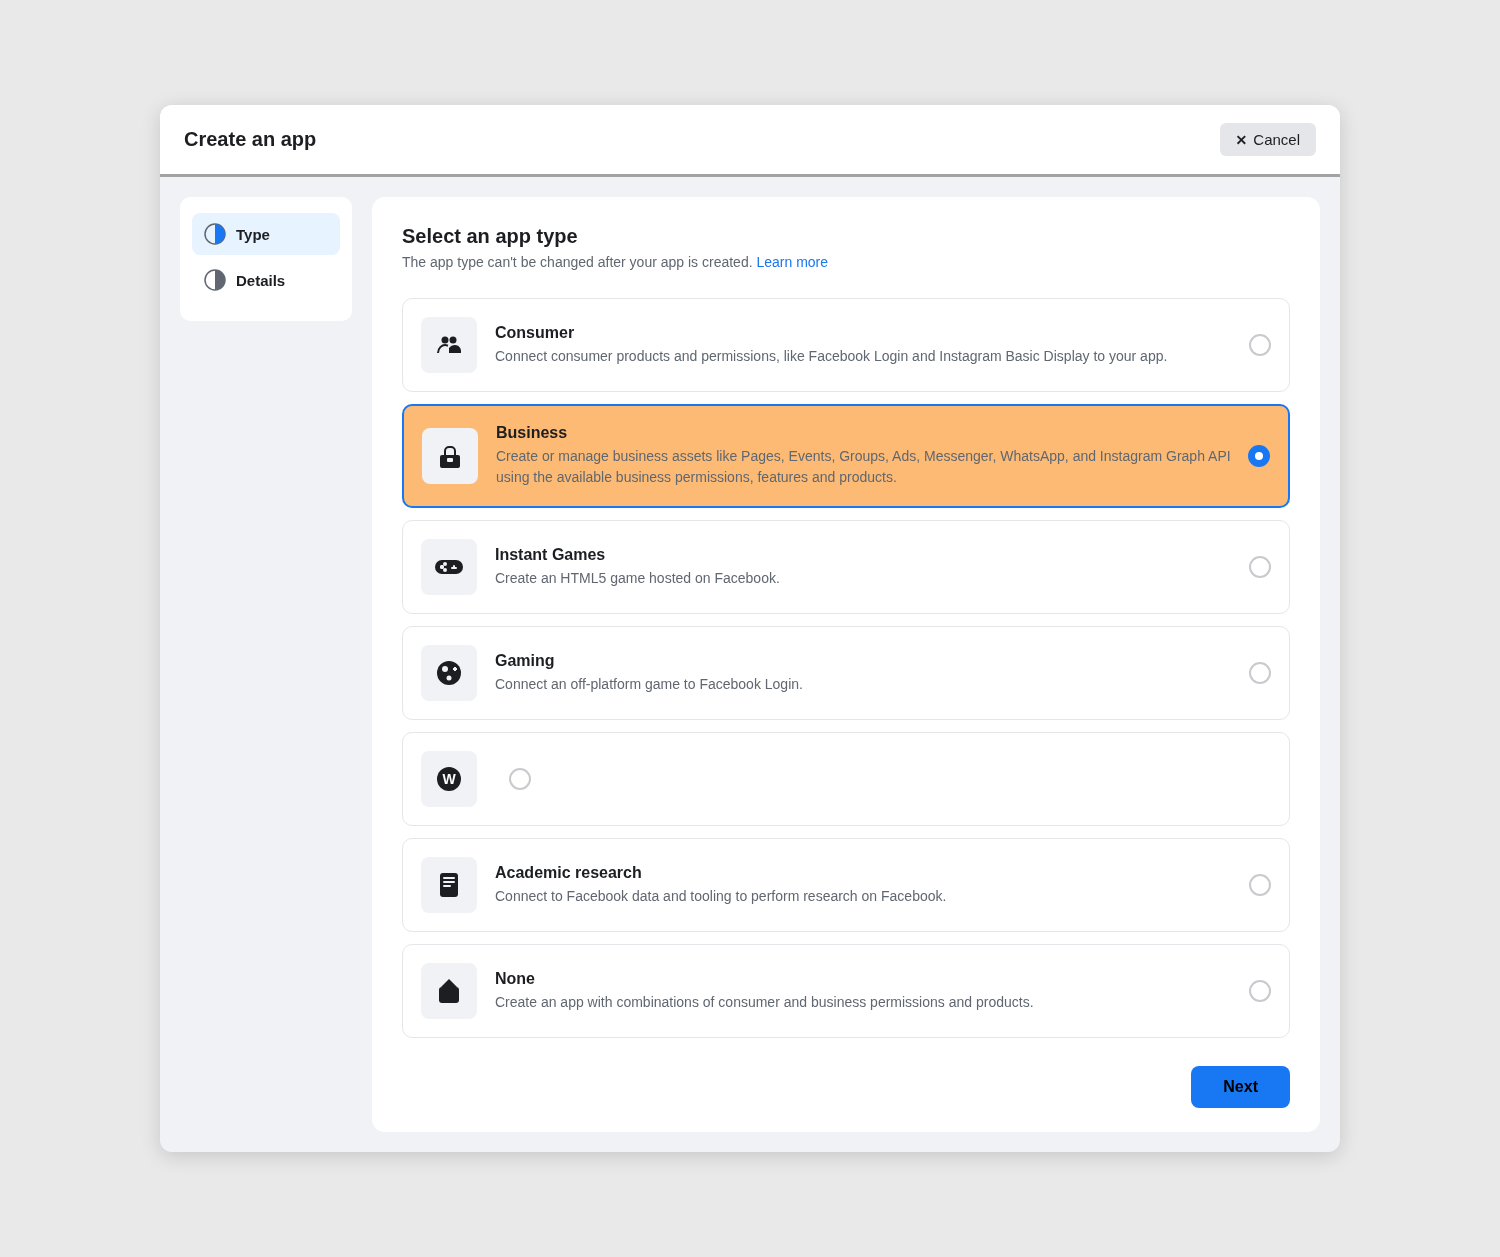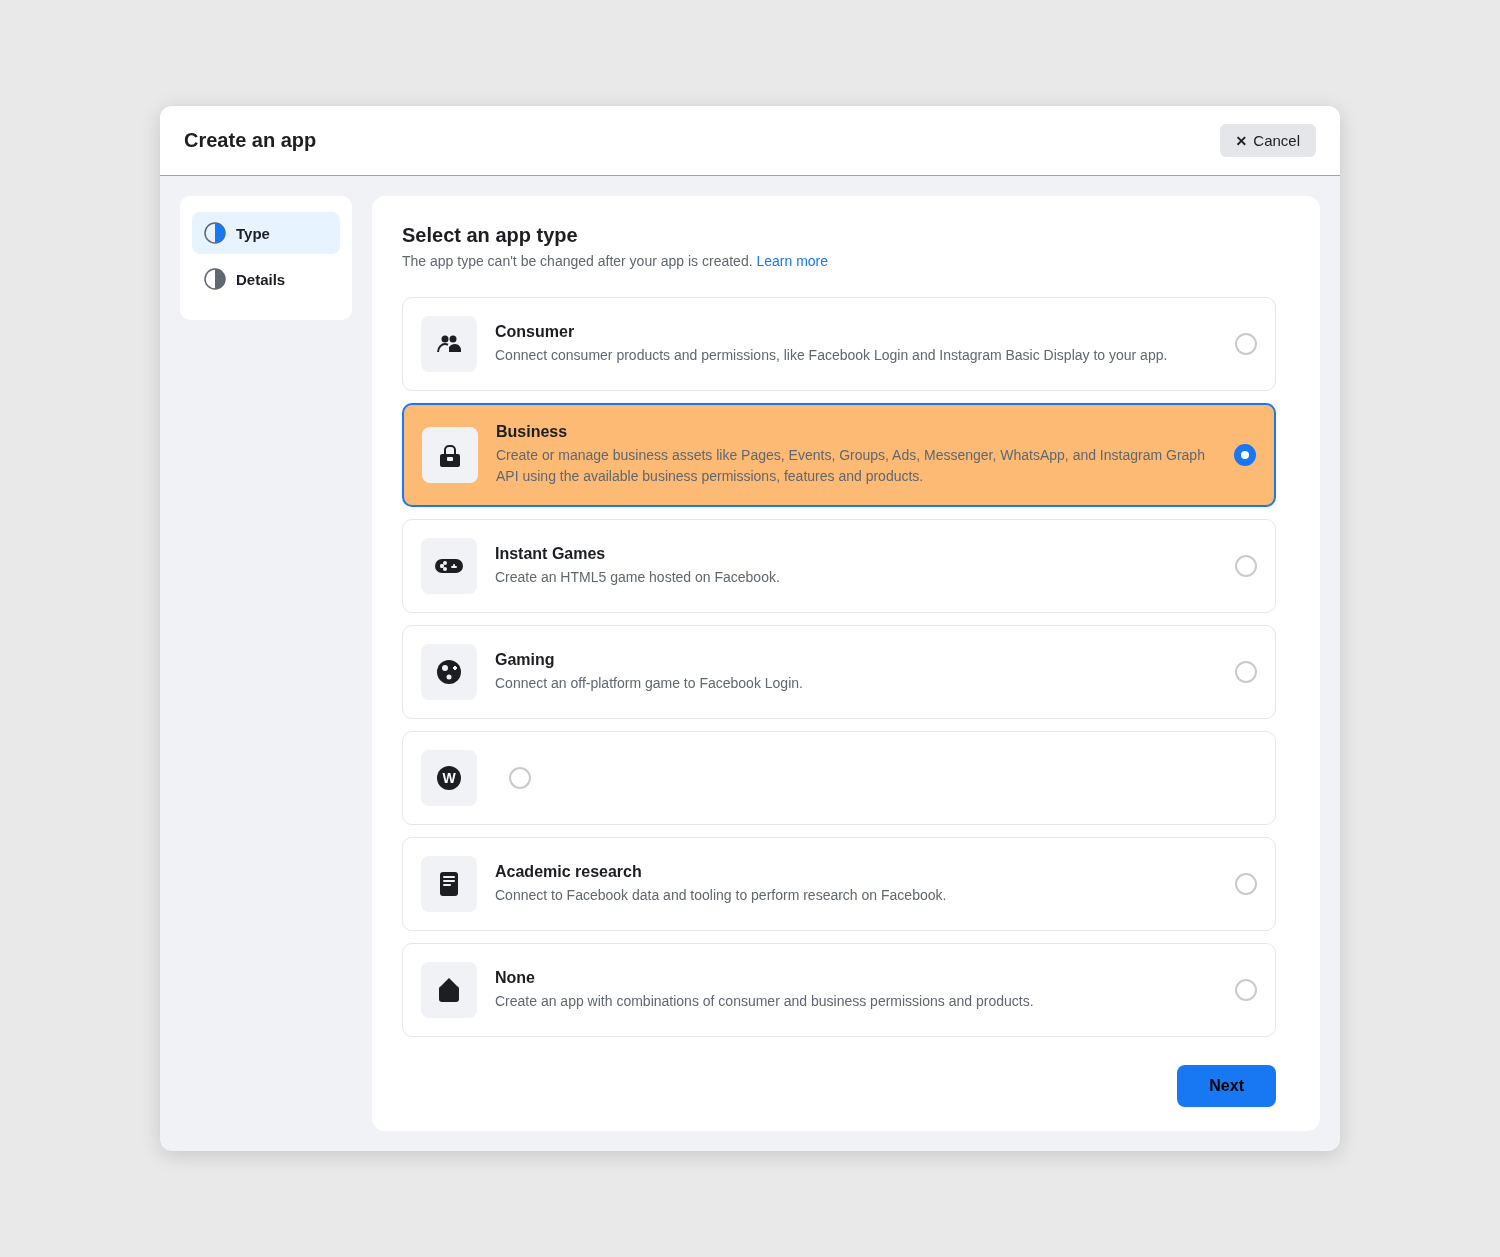--- a/index.html
+++ b/index.html
@@ -19,21 +19,21 @@
       max-width: 100%;
       box-shadow: 0 4px 20px rgba(0,0,0,0.15);
       overflow: hidden;
     }
     .modal-header {
       background: #fff;
       padding: 18px 24px;
       display: flex;
       align-items: center;
       justify-content: space-between;
-      border-bottom: 1px solid #a3a3a3;
+      border-bottom: 3px solid #a3a3a3;
     }
     .modal-title {
       font-size: 20px;
       font-weight: 700;
       color: #1c1e21;
     }
     .cancel-button {
       display: flex;
       align-items: center;
       gap: 6px;
@@ -81,21 +81,21 @@
       width: 22px;
       height: 22px;
       display: flex;
       align-items: center;
       justify-content: center;
     }
     .content-area {
       flex: 1;
       background: #fff;
       border-radius: 13px;
-      padding: 28px 44px 24px 30px;
+      padding: 28px 30px 24px 30px;
     }
     .section-title {
       font-size: 20px;
       font-weight: 700;
       color: #1c1e21;
       margin-bottom: 6px;
     }
     .section-subtitle {
       font-size: 14px;
       color: #606770;

